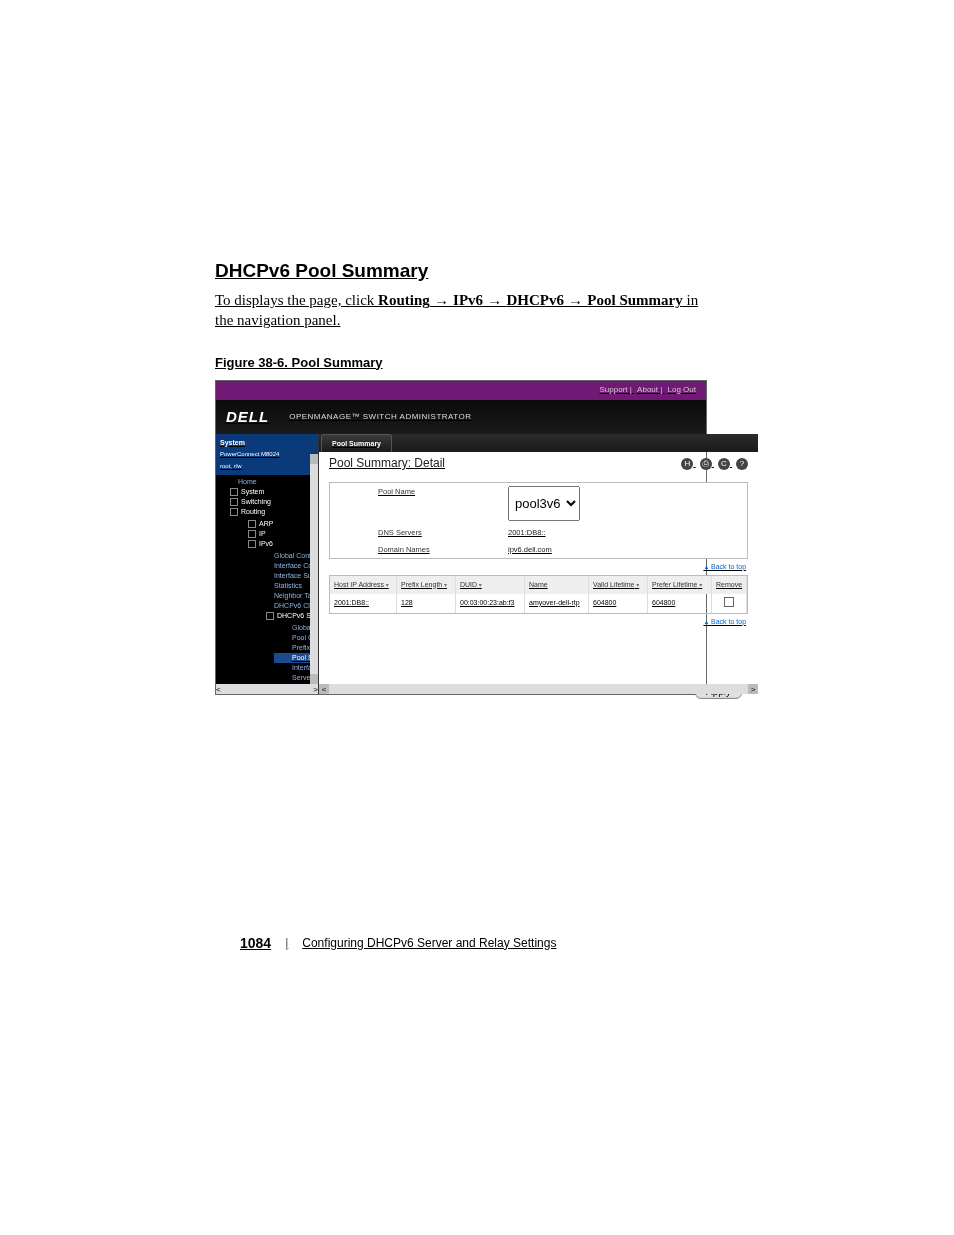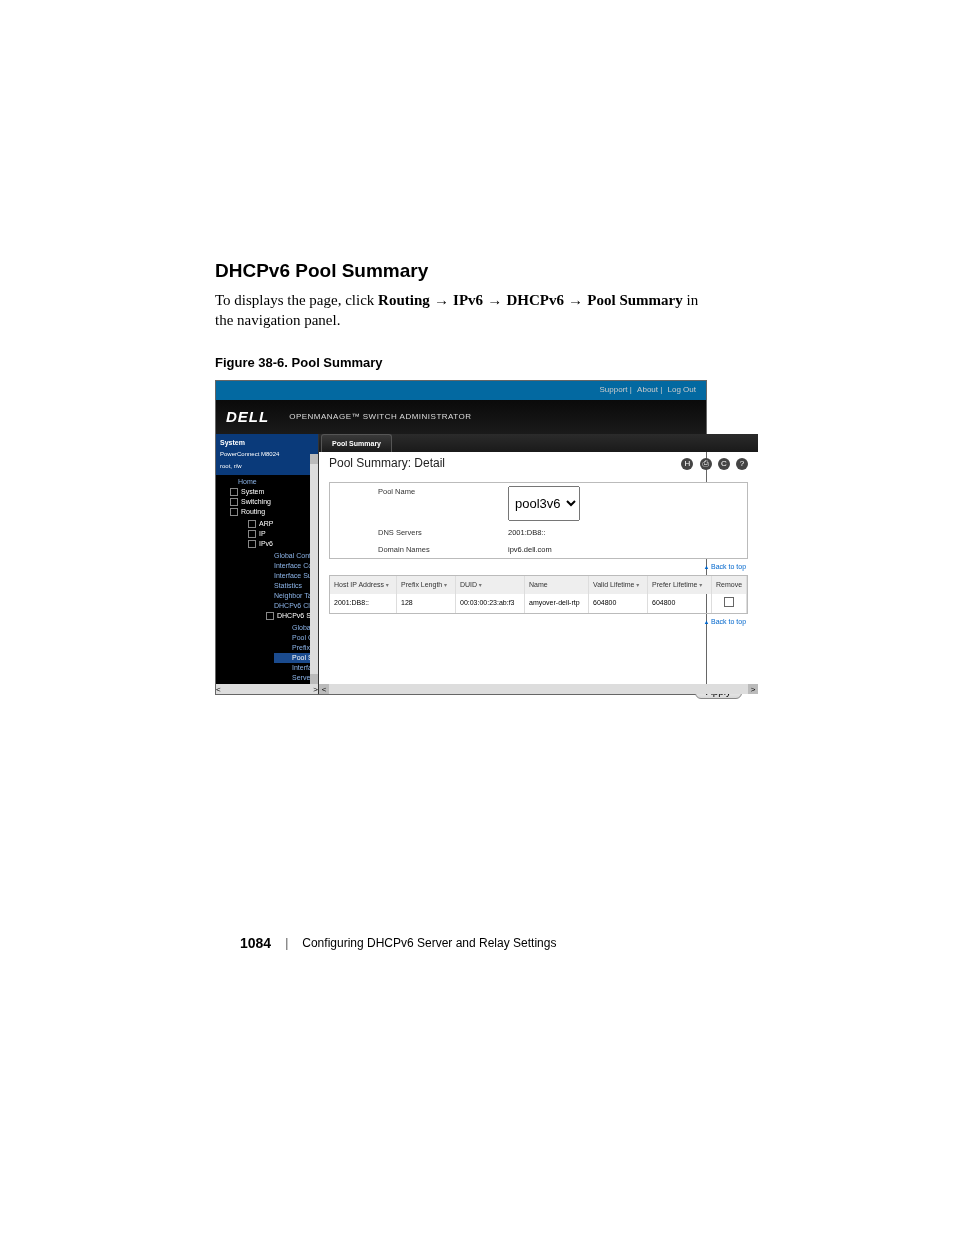--- a/index.html
+++ b/index.html
@@ -4,20 +4,21 @@
 <style>
   body {
     margin: 0;
     background: #fff;
     font-family: Arial, Helvetica, sans-serif;
     color: #000;
     width: 954px;
   }
   .page {
     padding: 260px 240px 0 215px;
+    text-decoration: underline;
   }
   h2.section-heading {
     font-family: Arial, Helvetica, sans-serif;
     font-weight: bold;
     font-size: 19px;
     margin: 0 0 8px 0;
   }
   p.body-text {
     font-family: Georgia, 'Times New Roman', serif;
     font-size: 15px;
@@ -37,21 +38,21 @@
   .screenshot {
     width: 490px;
     border: 1px solid #666;
     font-size: 8px;
     line-height: 11px;
     color: #ddd;
     background: #000;
   }
   .ss-topbar {
     height: 16px;
-    background: #0369a1;
+    background: #701a75;
     text-align: right;
     padding: 3px 10px 0 0;
     font-size: 8px;
     color: #ccc;
   }
   .ss-topbar span { margin-left: 3px; cursor: default; }
   .ss-banner {
     height: 34px;
     background: linear-gradient(#0a0a0a,#1a1a1a);
     display: flex;

